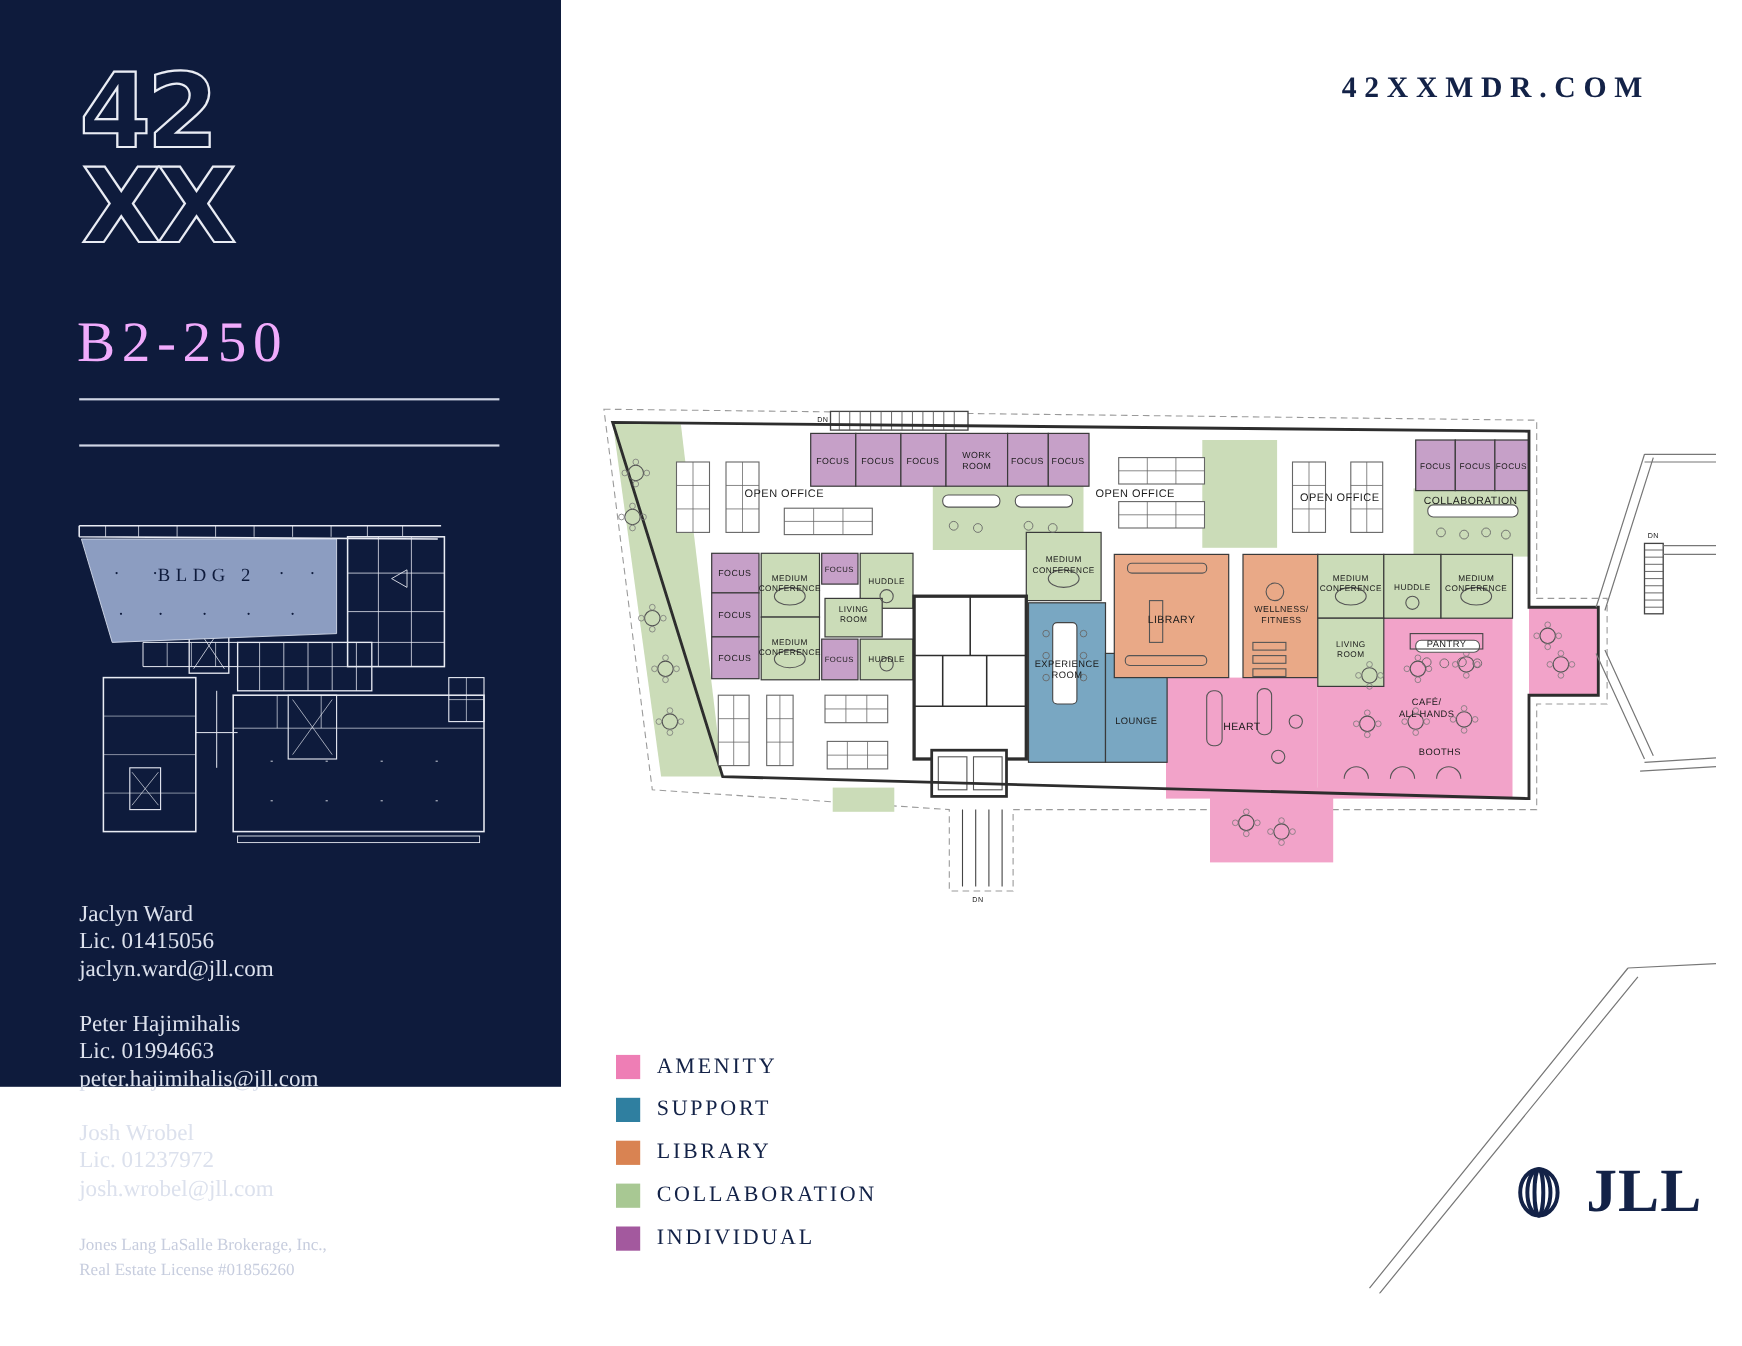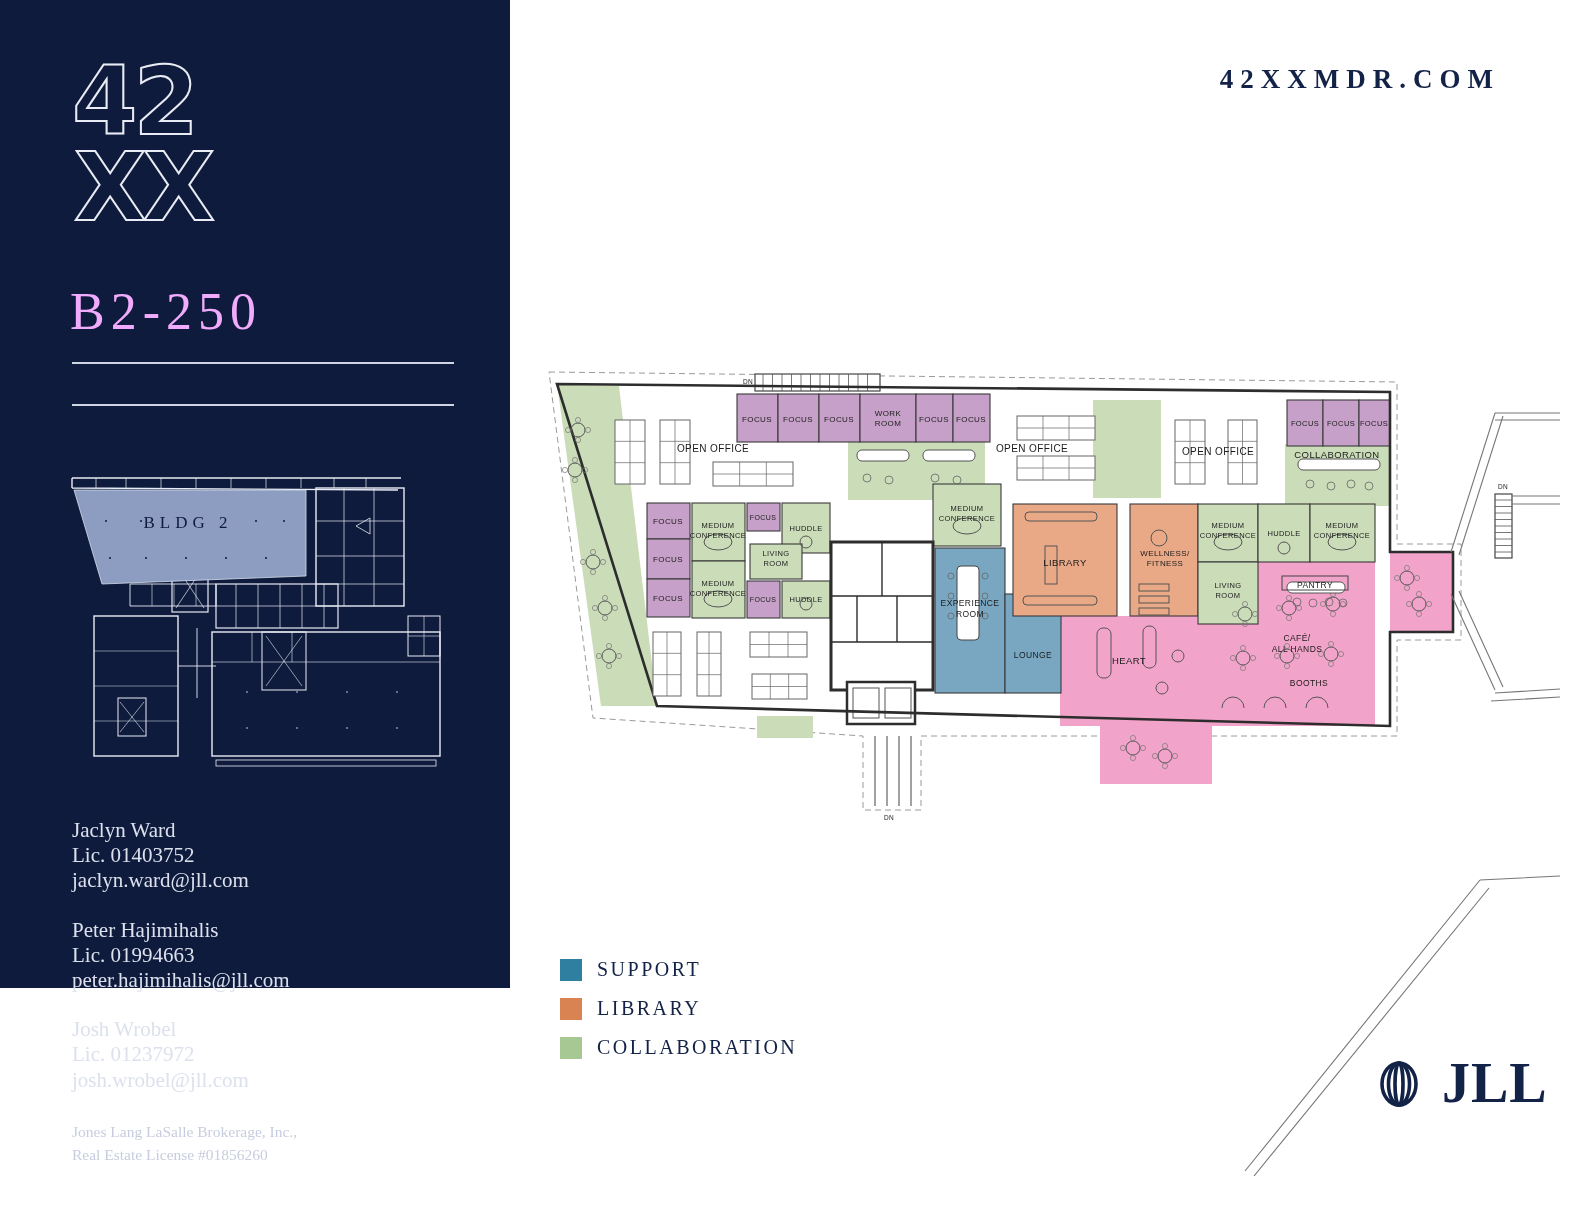--- a/index.html
+++ b/index.html
@@ -106,21 +106,21 @@
           <circle cx="160" cy="92" r="1"></circle>
           <circle cx="200" cy="92" r="1"></circle>
       </g>
       <text x="122" y="62" fill="#0e1b3c" font-family="'Liberation Serif',serif" font-size="17" letter-spacing="5" text-anchor="middle">BLDG 2</text>
     </svg>
   </div>
 
   <div class="contacts">
     <div class="contact-block">
       <div>Jaclyn Ward</div>
-      <div>Lic. 01403752</div>
+      <div>Lic. 01415056</div>
       <div>jaclyn.ward@jll.com</div>
     </div>
     <div class="contact-block">
       <div>Peter Hajimihalis</div>
       <div>Lic. 01994663</div>
       <div>peter.hajimihalis@jll.com</div>
     </div>
     <div class="contact-block">
       <div>Josh Wrobel</div>
       <div>Lic. 01237972</div>
@@ -420,30 +420,38 @@
       <text x="752" y="295.5" text-anchor="middle" font-family="'Liberation Sans',sans-serif" font-size="8.5" fill="#1b1b1b" letter-spacing="0.4">ALL HANDS</text>
       <text x="764" y="330" text-anchor="middle" font-family="'Liberation Sans',sans-serif" font-size="8.5" fill="#1b1b1b" letter-spacing="0.4">BOOTHS</text>
       <text x="203" y="28" text-anchor="middle" font-family="'Liberation Sans',sans-serif" font-size="6.5" fill="#1b1b1b" letter-spacing="0.4">DN</text>
       <text x="958" y="133" text-anchor="middle" font-family="'Liberation Sans',sans-serif" font-size="6.5" fill="#1b1b1b" letter-spacing="0.4">DN</text>
       <text x="344" y="464" text-anchor="middle" font-family="'Liberation Sans',sans-serif" font-size="6.5" fill="#1b1b1b" letter-spacing="0.4">DN</text>
     </svg>
 </div>
 
 <div class="legend">
   <div class="legend-row">
+    <div class="legend-swatch" style="background: rgb(238, 126, 181);"></div>
+    <div class="legend-label">AMENITY</div>
+  </div>
+  <div class="legend-row">
     <div class="legend-swatch" style="background: rgb(47, 127, 160);"></div>
     <div class="legend-label">SUPPORT</div>
   </div>
   <div class="legend-row">
     <div class="legend-swatch" style="background: rgb(217, 131, 82);"></div>
     <div class="legend-label">LIBRARY</div>
   </div>
   <div class="legend-row">
     <div class="legend-swatch" style="background: rgb(168, 200, 147);"></div>
     <div class="legend-label">COLLABORATION</div>
+  </div>
+  <div class="legend-row">
+    <div class="legend-swatch" style="background: rgb(163, 89, 158);"></div>
+    <div class="legend-label">INDIVIDUAL</div>
   </div>
 </div>
 
 <div class="jll">
   <svg width="66" height="62" viewBox="0 0 66 62">
     <g fill="none" stroke="#132247" stroke-width="3.6">
       <ellipse cx="31" cy="31" rx="17" ry="21"></ellipse>
       <ellipse cx="31" cy="31" rx="10.5" ry="21"></ellipse>
       <ellipse cx="31" cy="31" rx="4" ry="21"></ellipse>
     </g>

